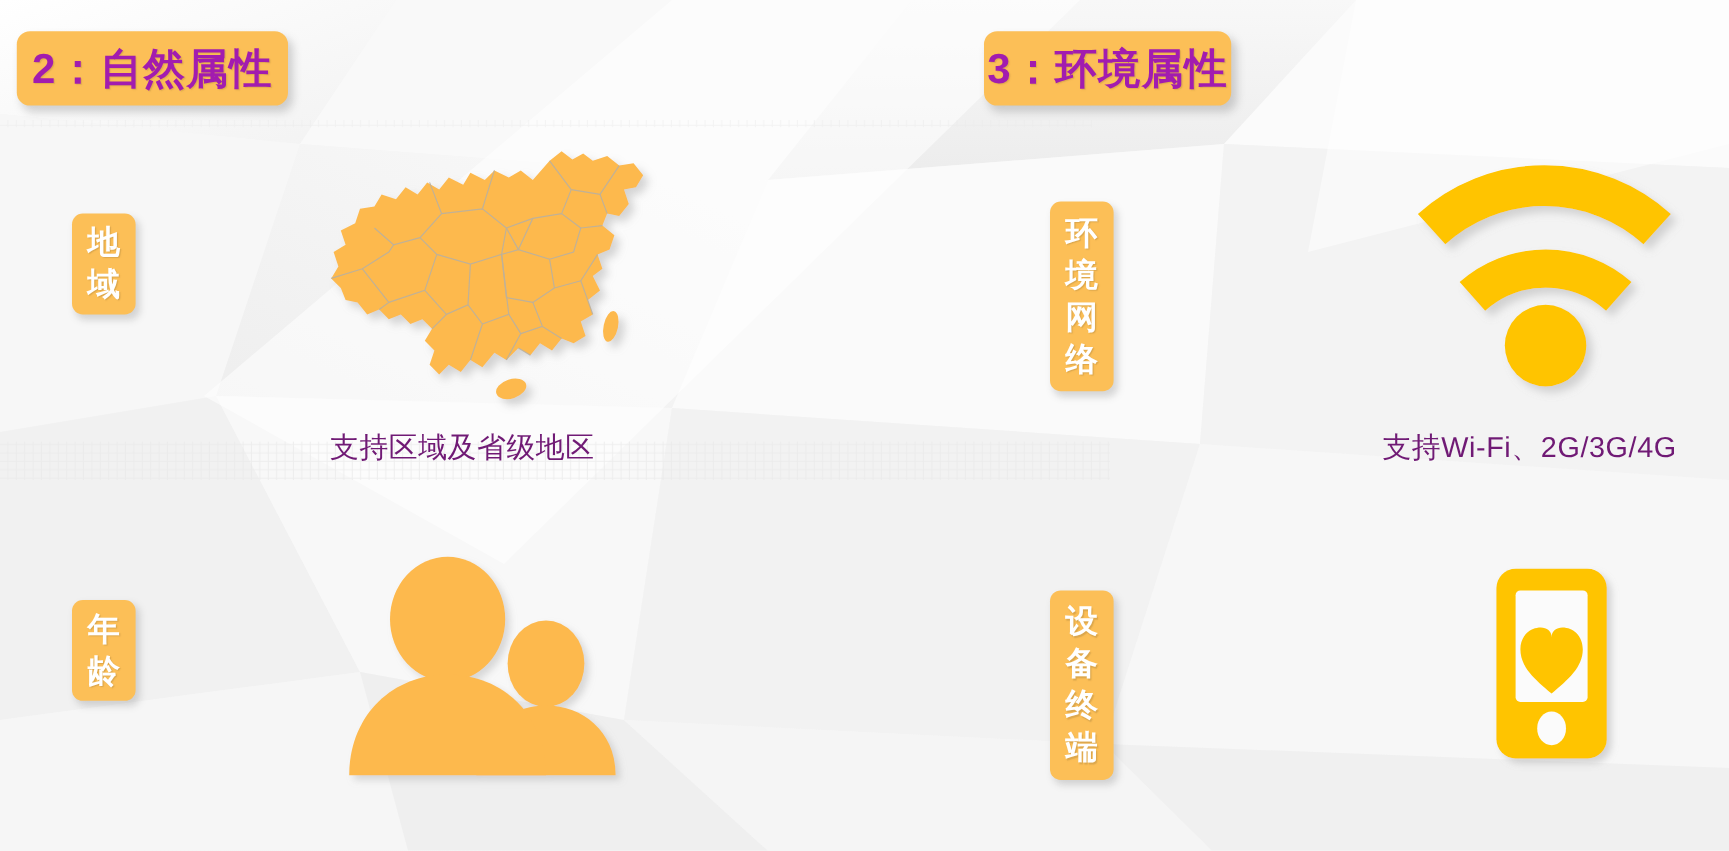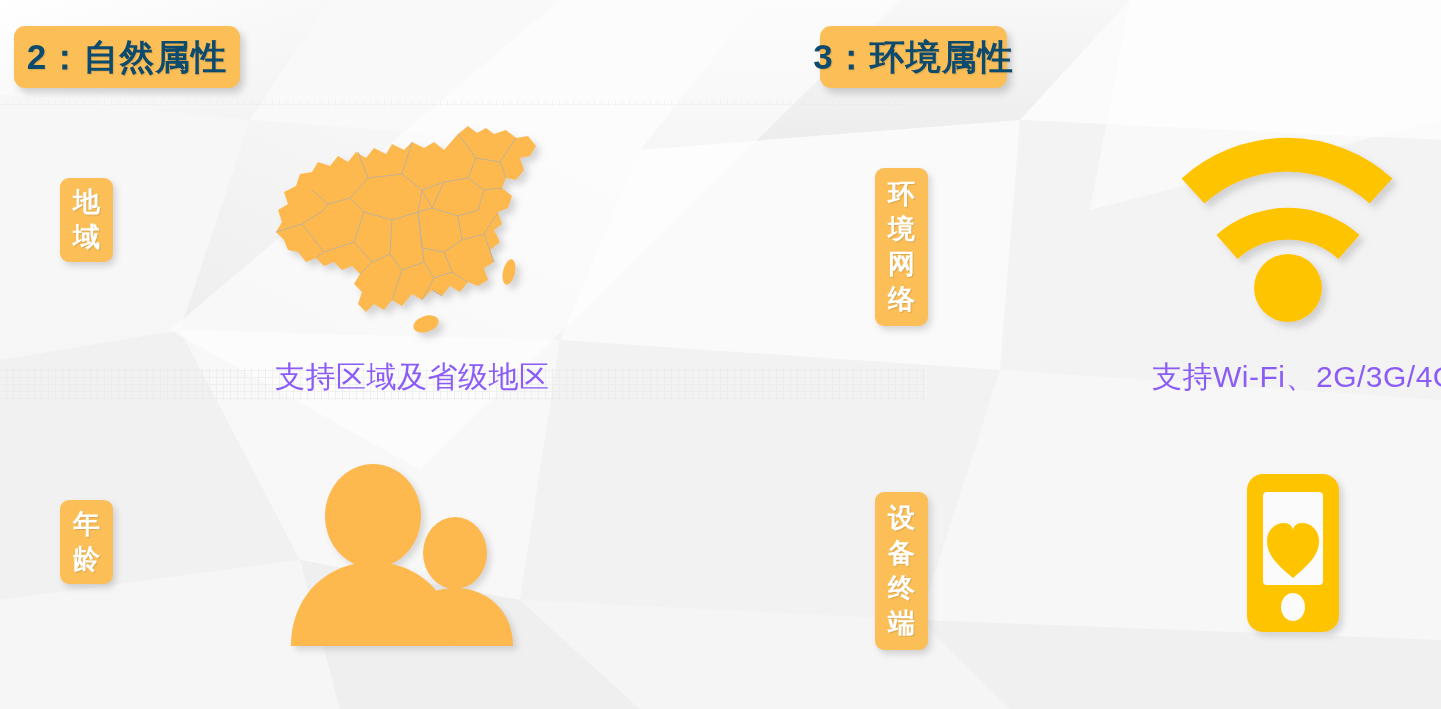--- a/index.html
+++ b/index.html
@@ -33,29 +33,29 @@
 
   
   .header-badge {
     position: absolute;
     display: flex;
     align-items: center;
     justify-content: center;
     background: #fcbf57;
     border-radius: 11px;
     box-shadow: 4px 5px 7px rgba(120,120,120,0.33);
-    color: #0c4a6e;
+    color: #a21caf;
     font-weight: bold;
     font-size: 35px;
     letter-spacing: 1px;
     white-space: nowrap;
     text-shadow: 1px 1px 1px rgba(170,130,60,0.35);
   }
   #header-badge-1 { left: 14px; top: 26px; width: 226px; height: 62px; }
-  #header-badge-2 { left: 820px; top: 26px; width: 187px; height: 62px; }
+  #header-badge-2 { left: 820px; top: 26px; width: 206px; height: 62px; }
 
   
   .vbadge {
     position: absolute;
     display: flex;
     flex-direction: column;
     align-items: center;
     justify-content: center;
     background: #fcbf57;
     border-radius: 9px;
@@ -68,22 +68,22 @@
   }
   .vbadge span { display: block; }
   #vbadge-region  { left: 60px;  top: 178px; width: 53px;  height: 84px; }
   #vbadge-age     { left: 60px;  top: 500px; width: 53px;  height: 84px; }
   #vbadge-network { left: 875px; top: 168px; width: 53px;  height: 158px; }
   #vbadge-device  { left: 875px; top: 492px; width: 53px;  height: 158px; }
 
   
   .caption {
     position: absolute;
-    color: #8b5cf6;
-    font-size: 30px;
+    color: #701a75;
+    font-size: 24px;
     white-space: nowrap;
     letter-spacing: 0.5px;
   }
   #caption-region  { left: 275px;  top: 357px; }
   #caption-age     { left: 104px;  top: 662px; }
   #caption-network { left: 1152px; top: 357px; }
   #caption-device  { left: 1175px; top: 662px; }
 
   
   .icon-box { position: absolute; }

